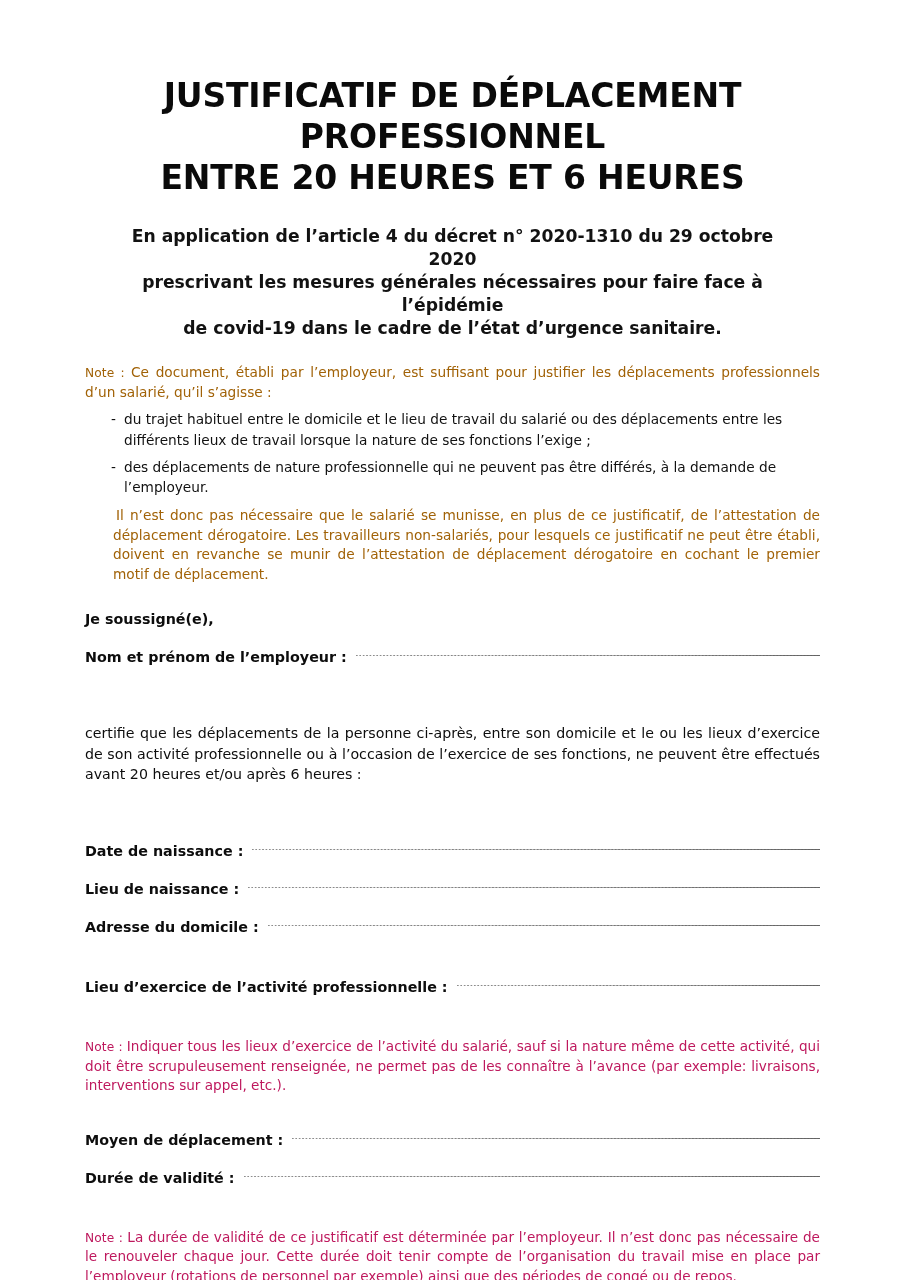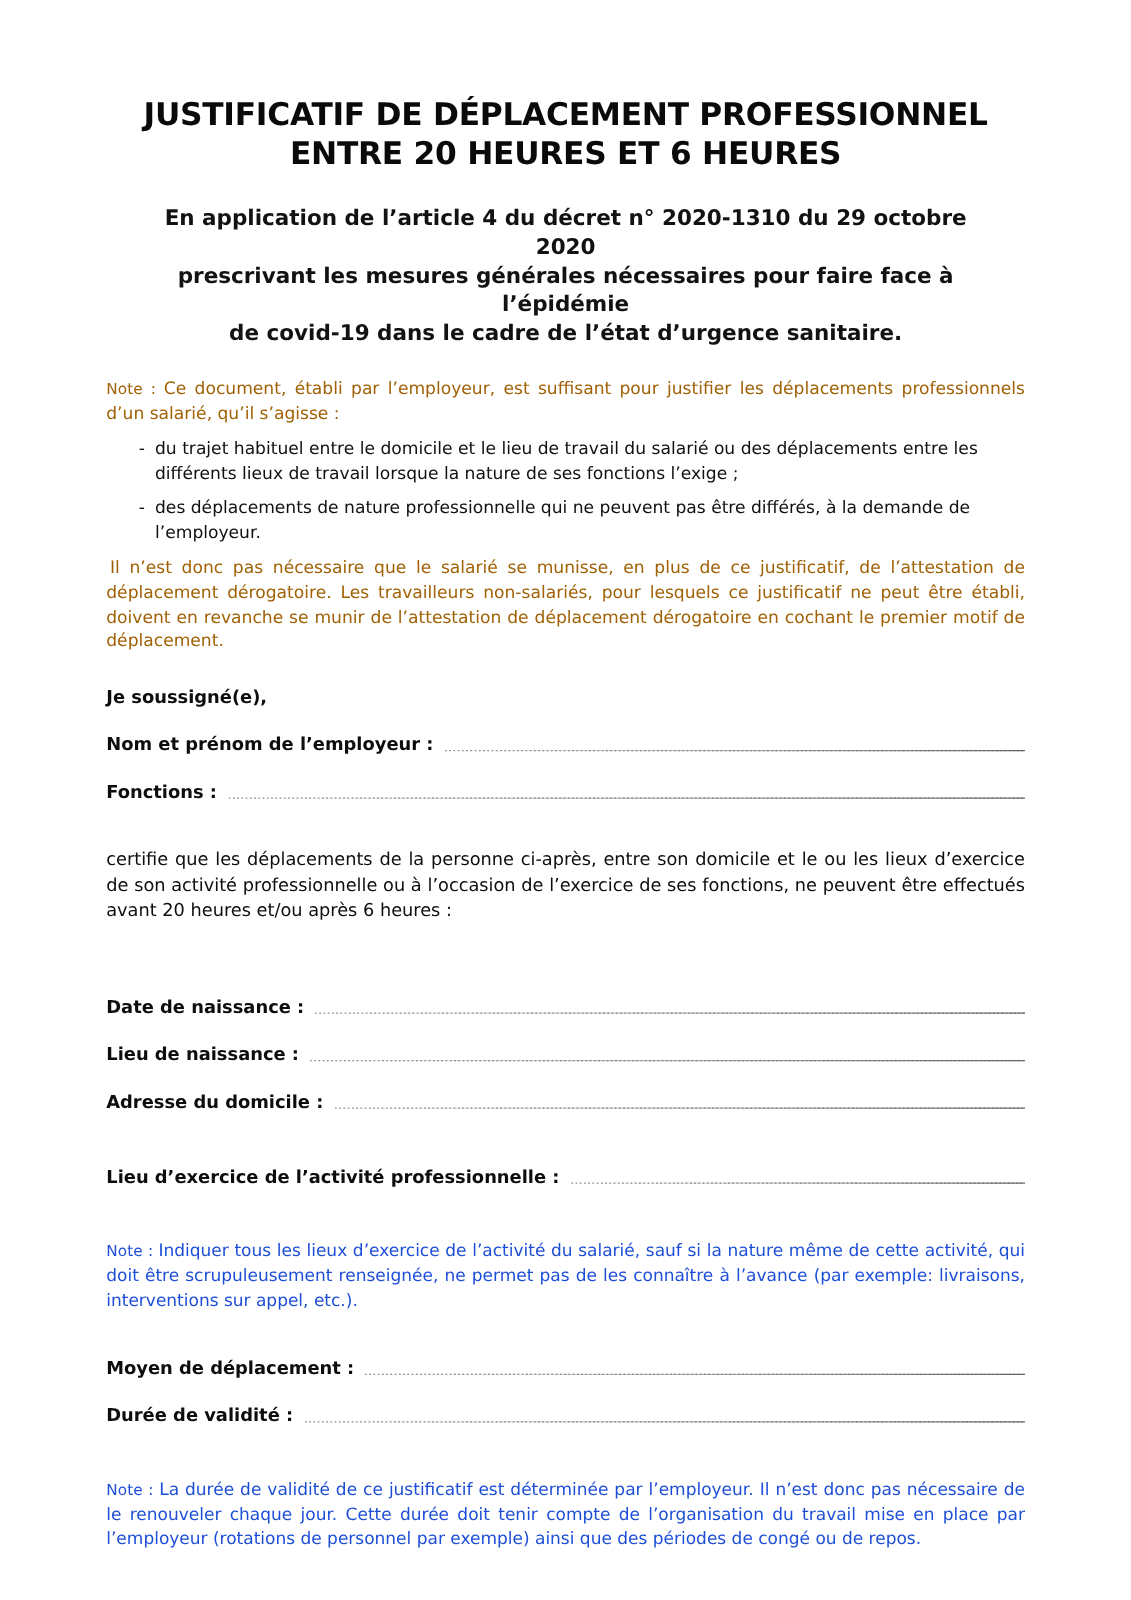--- a/index.html
+++ b/index.html
@@ -29,21 +29,21 @@
     padding: 0 85px;
   }
 
   
   .doc-title {
     margin: 0;
     padding-top: 76px;
     text-align: center;
     font-family: "DejaVu Sans", "Liberation Sans", sans-serif;
     font-weight: 700;
-    font-size: 25px;
+    font-size: 33px;
     line-height: 1.24;
     letter-spacing: -0.2px;
     color: #0a0a0a;
     text-transform: uppercase;
   }
   .doc-title .line2 { display: block; }
 
   
   .doc-subtitle {
     margin: 0;
@@ -88,26 +88,27 @@
   .bullet-list li:last-child { margin-bottom: 0; }
   .bullet-list li .dash {
     position: absolute;
     left: 0;
     top: 0;
   }
 
   .para-after-list {
     padding-top: 9px;
     text-indent: 3px;
+    margin-left: 28px;
   }
 
   
   .field-row {
     display: flex;
-    align-items: flex-end;
+    align-items: center;
     font-size: 14.3px;
     font-weight: 700;
     color: #0d0d0d;
     white-space: nowrap;
   }
   .field-row .field-label {
     flex: 0 0 auto;
     padding-right: 9px;
   }
   .field-row .leader {
@@ -144,21 +145,21 @@
     line-height: 1.45;
     text-align: justify;
     font-weight: 400;
     color: #0d0d0d;
   }
 
   .note-small {
     font-size: 13.6px;
     line-height: 1.45;
     text-align: justify;
-    color: #1d4ed8;
+    color: #be185d;
     margin-top: 32px;
   }
 </style>
 </head>
 <body>
 
 <div class="page">
 
   <h1 class="doc-title">
     <span>JUSTIFICATIF DE DÉPLACEMENT PROFESSIONNEL</span>
@@ -186,24 +187,20 @@
 
   <div class="spacer-22"></div>
 
   <div class="field-row">
     <span class="field-label">Nom et prénom de l’employeur :</span>
     <span class="leader"></span>
   </div>
 
   <div class="spacer-22"></div>
 
-  <div class="field-row">
-    <span class="field-label">Fonctions :</span>
-    <span class="leader"></span>
-  </div>
 
   <div class="spacer-22"></div>
 
   <p class="certifie">certifie que les déplacements de la personne ci-après, entre son domicile et le ou les lieux d’exercice de son activité professionnelle ou à l’occasion de l’exercice de ses fonctions, ne peuvent être effectués avant 20 heures et/ou après 6 heures :</p>
 
   <div class="spacer-22"></div>
 
   <div class="spacer-22"></div>
 
   <div class="field-row">

